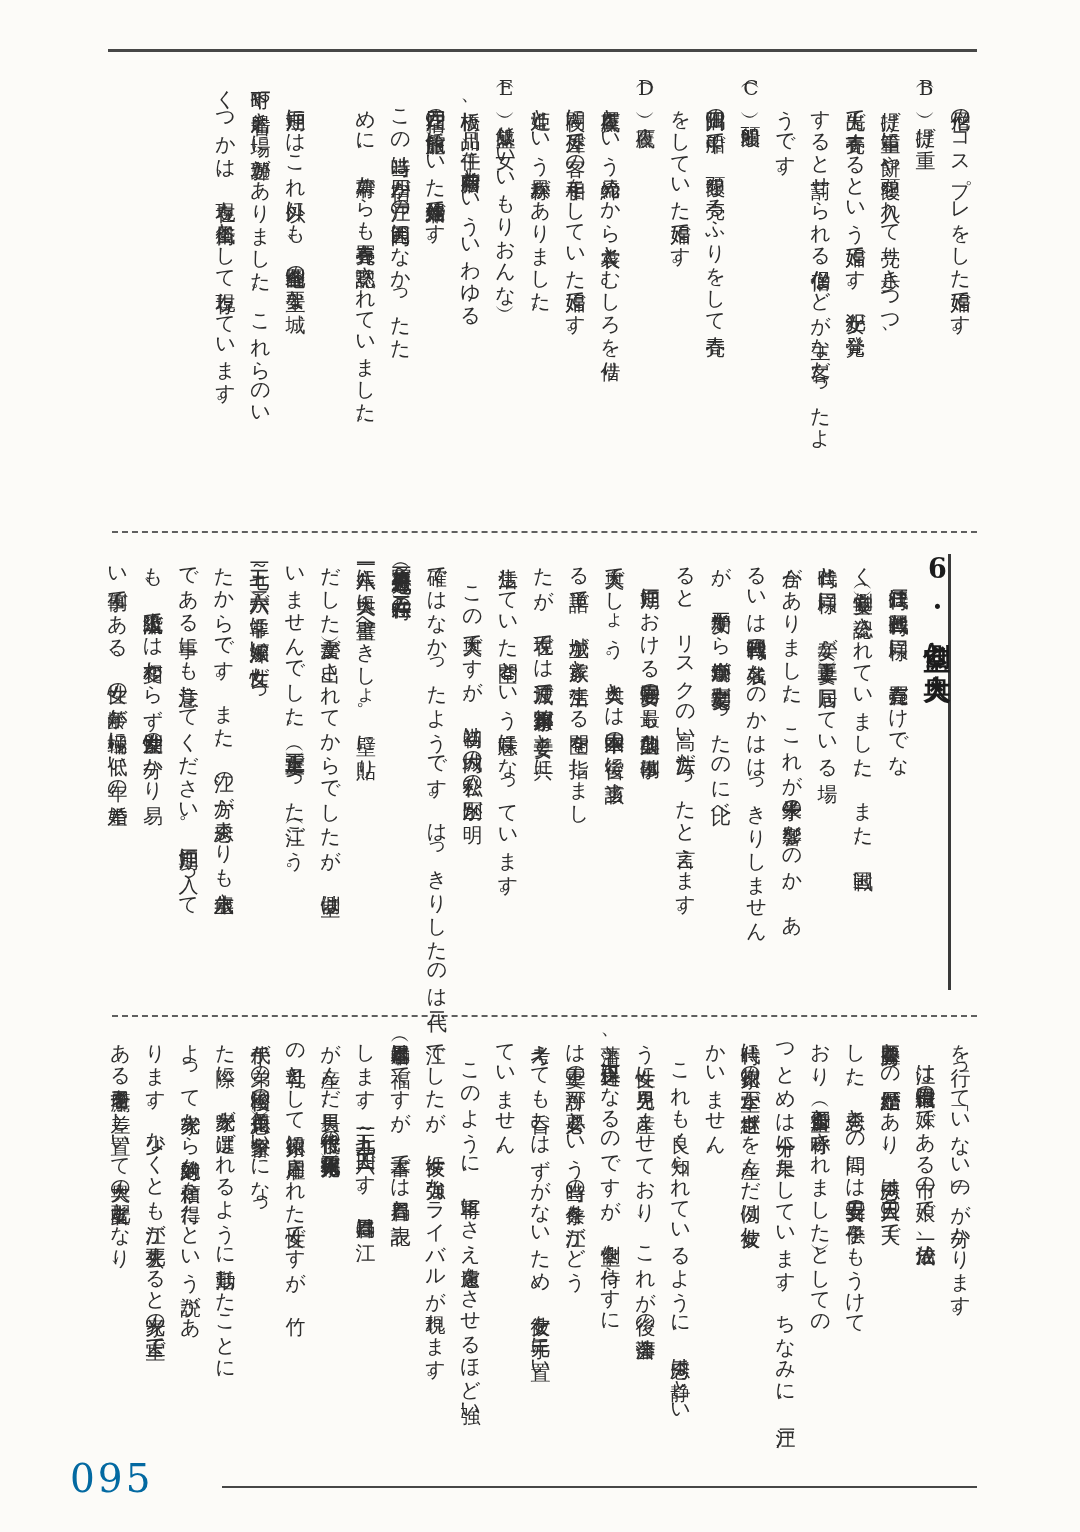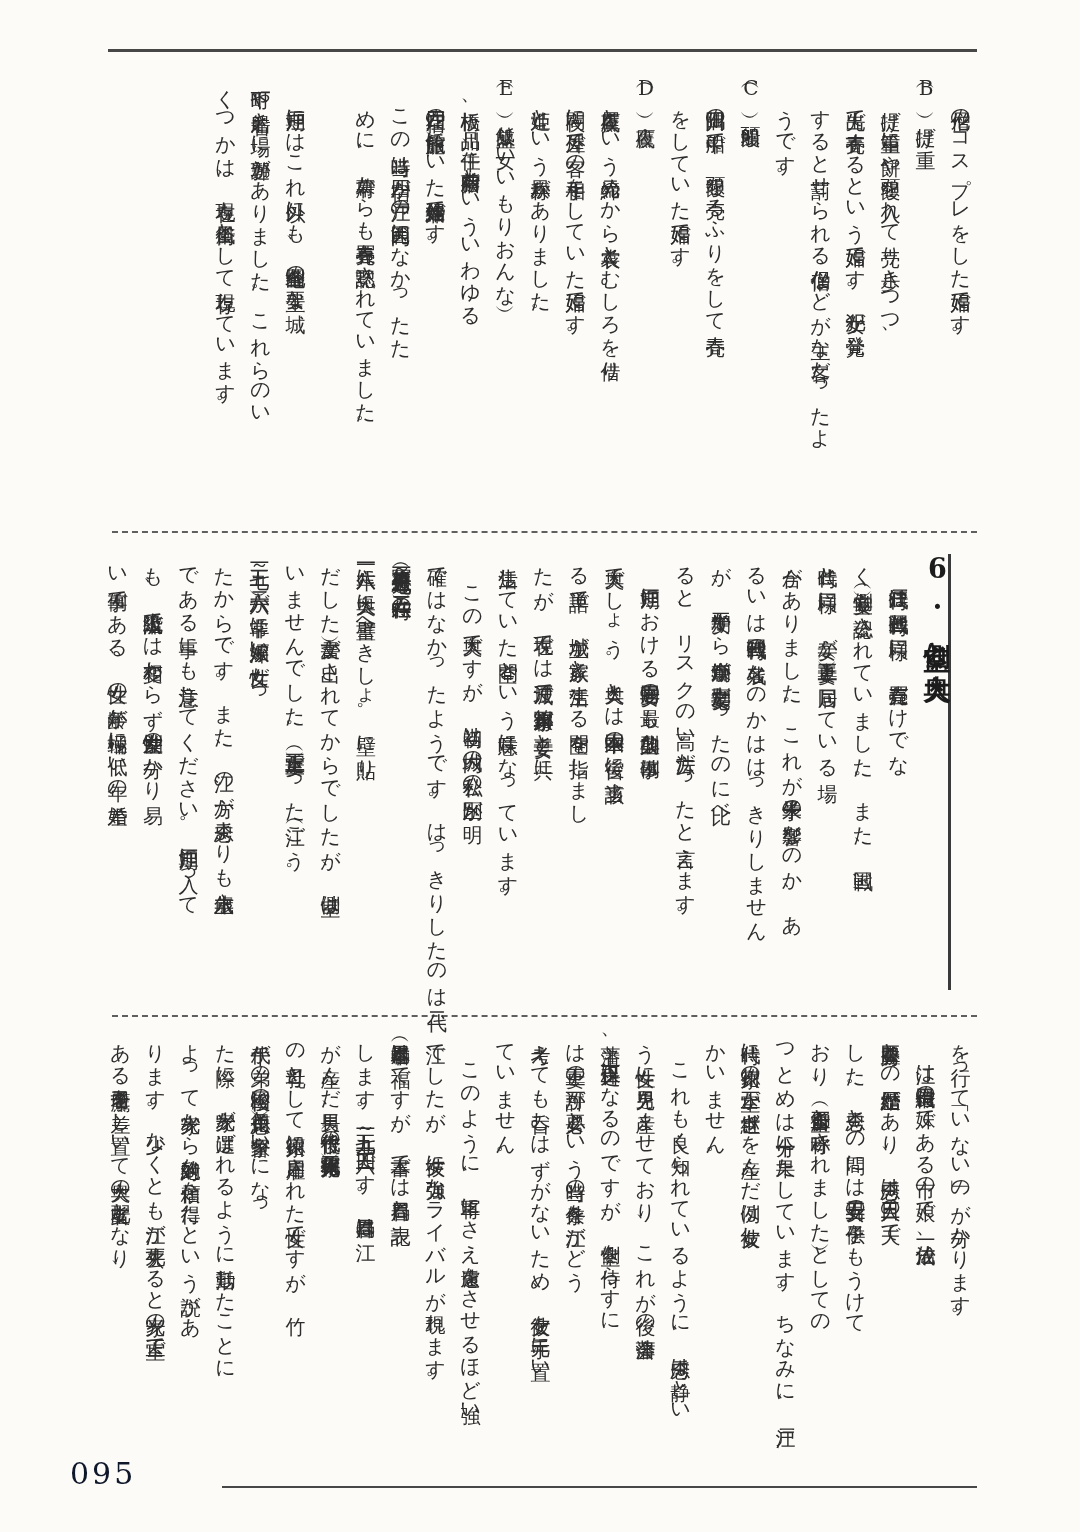--- a/index.html
+++ b/index.html
@@ -38,21 +38,21 @@
   .hlabel { margin-top:12px; }
 
   .mid-head {
     height:100%; font-size:27px; font-weight:700; color:#1c1c1c;
     line-height:42px; margin-right:20px; white-space:nowrap;
   }
   .mid-head .ttl { margin-top:8px; }
 
   .pagenum {
     position:absolute; left:70px; top:1456px;
-    font-size:30px; letter-spacing:3px; color:#0f172a;text-align:center;
+    font-size:39px; letter-spacing:3px; color:#0369a1;text-align:center;
   }
 </style>
 </head>
 <body>
 
 <div class="page">
 
   <div class="rule rule-top"></div>
   <div class="rule rule-dash1"></div>
   <div class="rule rule-dash2"></div>

